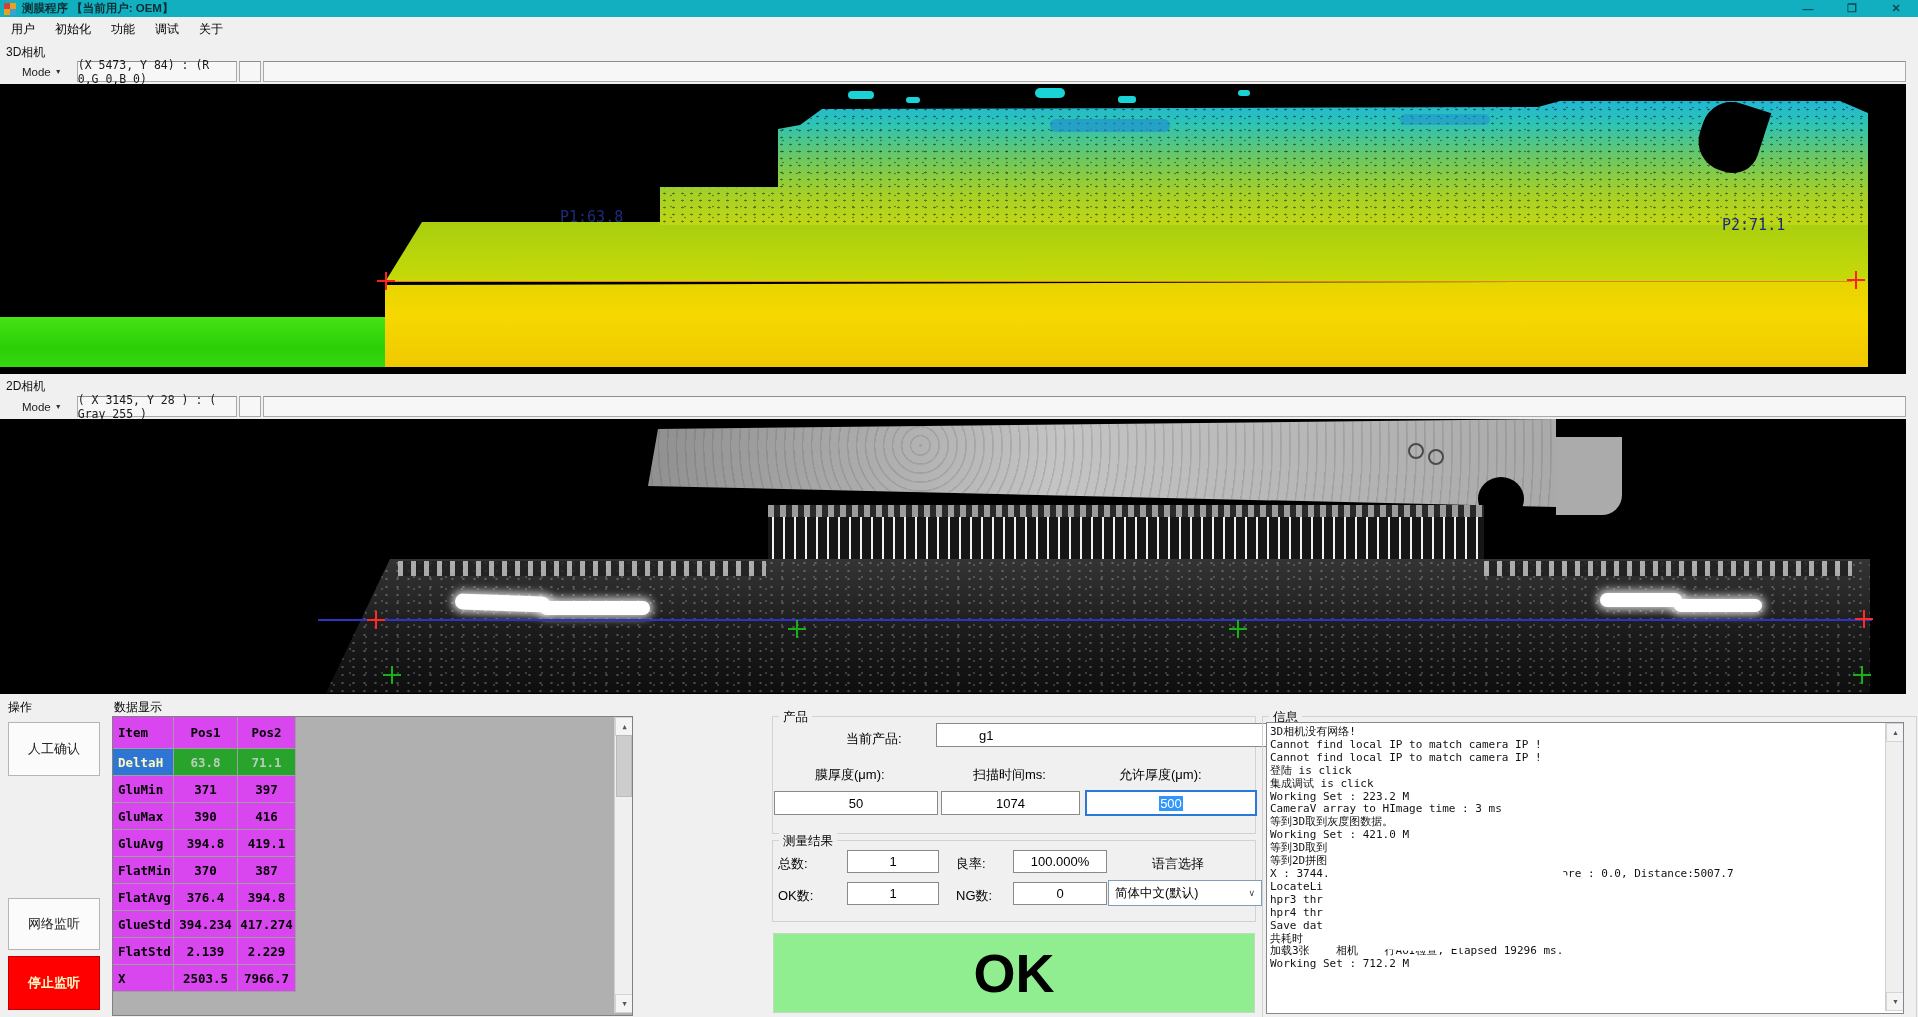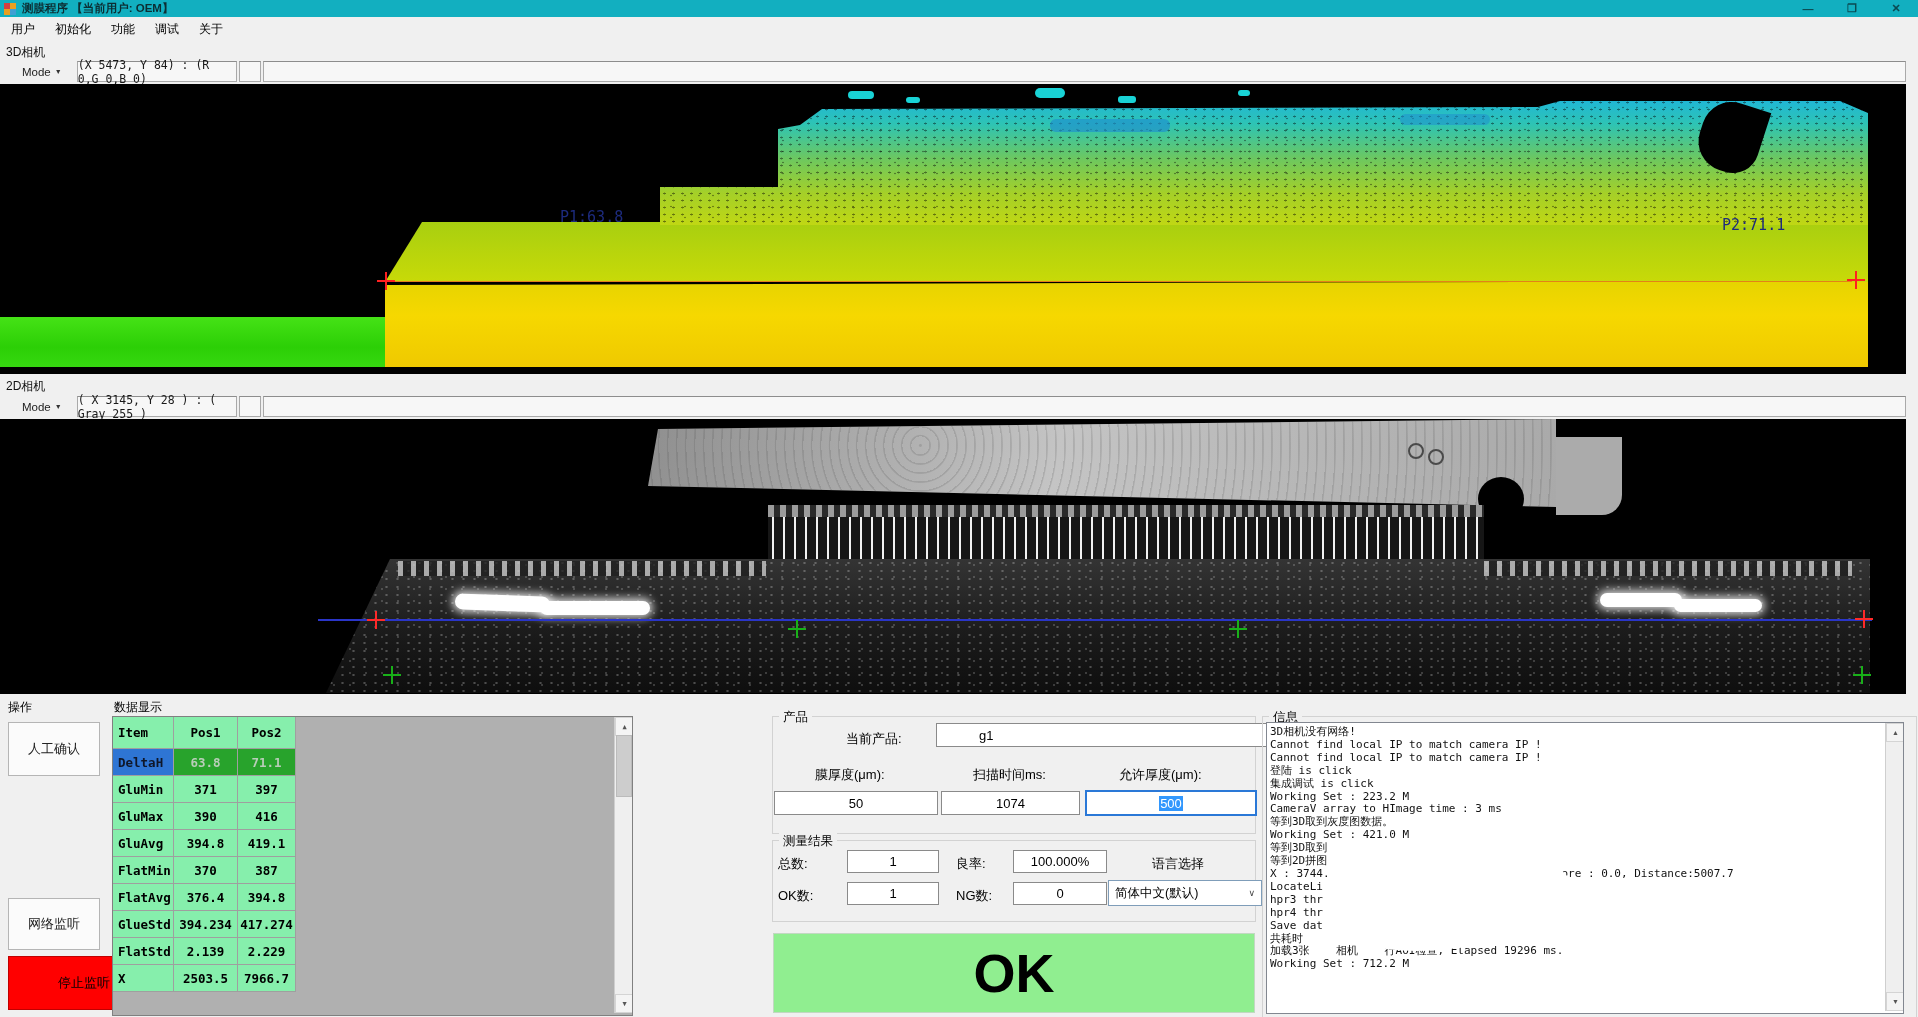--- a/index.html
+++ b/index.html
@@ -35,40 +35,40 @@
                            radial-gradient(rgba(255,255,255,.18) 1px,transparent 1.4px);
            background-size:11px 8px,16px 12px;}
   .cross{position:absolute;width:0;height:0;}
   .cross::before{content:"";position:absolute;left:-9px;top:-1px;width:18px;height:2px;background:currentColor;}
   .cross::after{content:"";position:absolute;left:-1px;top:-9px;width:2px;height:18px;background:currentColor;}
   .anno3d{position:absolute;font-size:15px;font-weight:normal;color:#1d2b7e;font-family:"DejaVu Sans Mono",monospace;}
   
   .sectlabel{position:absolute;font-size:12px;color:#000;}
   .btn{position:absolute;background:#fbfbfb;border:1px solid #b5b5b5;display:flex;align-items:center;
        justify-content:center;font-size:13px;color:#222;}
-  .btn.red{background:#ff0000;border-color:#c00000;color:#000000;font-weight:normal;padding-left:30px;}
+  .btn.red{background:#ff0000;border-color:#c00000;color:#fef9c3;font-weight:bold;}
   .groupbox{position:absolute;border:1px solid #d2d2d2;}
   .gblabel{position:absolute;top:-8px;left:6px;background:#f0f0f0;padding:0 4px;font-size:12.5px;}
   .field{position:absolute;background:#fff;border:1px solid #8a8a8a;display:flex;align-items:center;
          justify-content:center;font-size:13px;font-family:"Liberation Sans",sans-serif;}
   .flabel{position:absolute;font-size:13px;white-space:nowrap;}
   .combo{position:absolute;background:#fff;border:1px solid #7f9db9;display:flex;align-items:center;
          font-size:12.5px;padding-left:6px;}
   .combo .carr{margin-left:auto;margin-right:6px;font-size:9px;color:#444;}
   
   #dgv{position:absolute;left:112px;top:716px;width:519px;height:298px;border:1px solid #808080;
        background:#b0b0b0;overflow:hidden;font-family:"DejaVu Sans Mono",monospace;}
   .trow{display:flex;height:27px;}
   .trow.head{height:32px;font-weight:bold;}
-  .tcell{background:#86efac;border-right:1px solid #9f9f9f;border-bottom:1px solid #9f9f9f;
+  .tcell{background:#d946ef;border-right:1px solid #9f9f9f;border-bottom:1px solid #9f9f9f;
          display:flex;align-items:center;justify-content:center;font-size:12.5px;font-weight:bold;overflow:hidden;}
   .tcell.item{width:55px;justify-content:flex-start;padding-left:5px;}
   .tcell.p1{width:63px;}
   .tcell.p2{width:57px;}
-  .trow.hl .tcell.item{background:#2e75d4;color:#0f172a;}
+  .trow.hl .tcell.item{background:#2e75d4;color:#fef9c3;}
   .trow.hl .tcell.p1,.trow.hl .tcell.p2{background:#28a32c;color:#b9cdb9;}
   .vscroll{position:absolute;width:17px;background:#efefef;border-left:1px solid #cfcfcf;}
   .sbbtn{position:absolute;left:0;width:17px;height:17px;background:#f4f4f4;border:1px solid #d4d4d4;
          display:flex;align-items:center;justify-content:center;font-size:7px;color:#555;}
   .sbthumb{position:absolute;left:1px;width:14px;background:#cdcdcd;border:1px solid #bbb;}
   
   #logbox{position:absolute;left:1266px;top:722px;width:636px;height:290px;background:#fff;
           border:1px solid #828790;overflow:hidden;}
   #logtext{position:absolute;left:3px;top:3px;width:608px;font-size:11px;line-height:12.9px;
            font-family:"DejaVu Sans Mono",monospace;color:#111;white-space:pre;}

